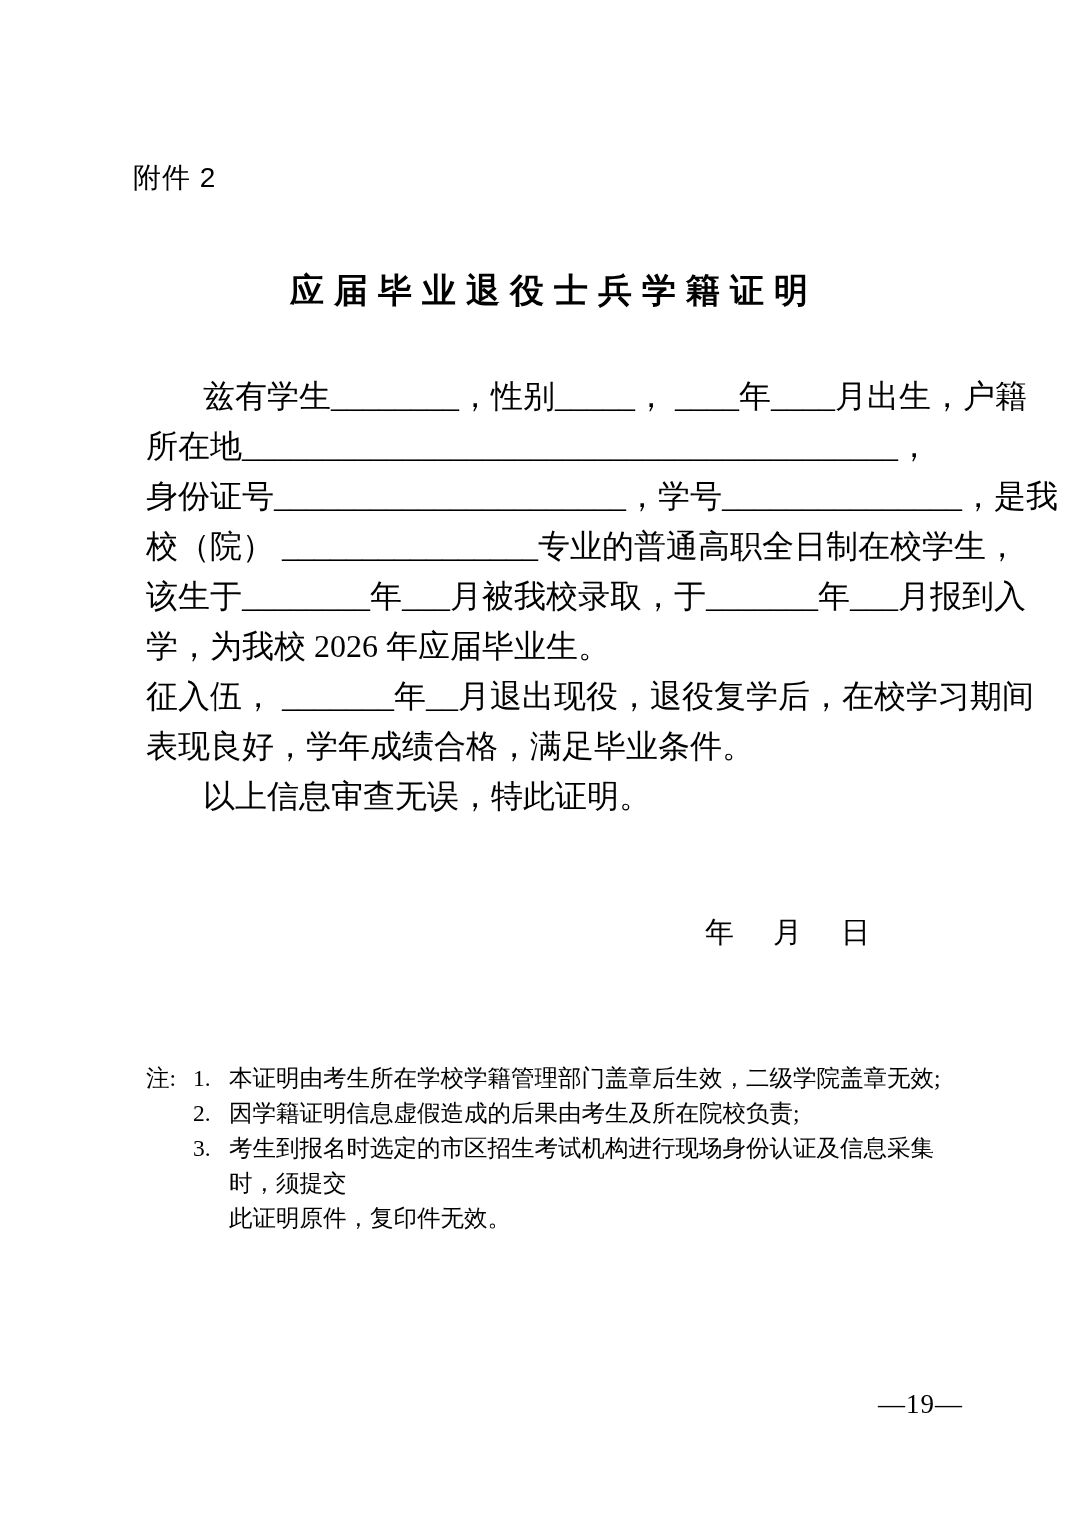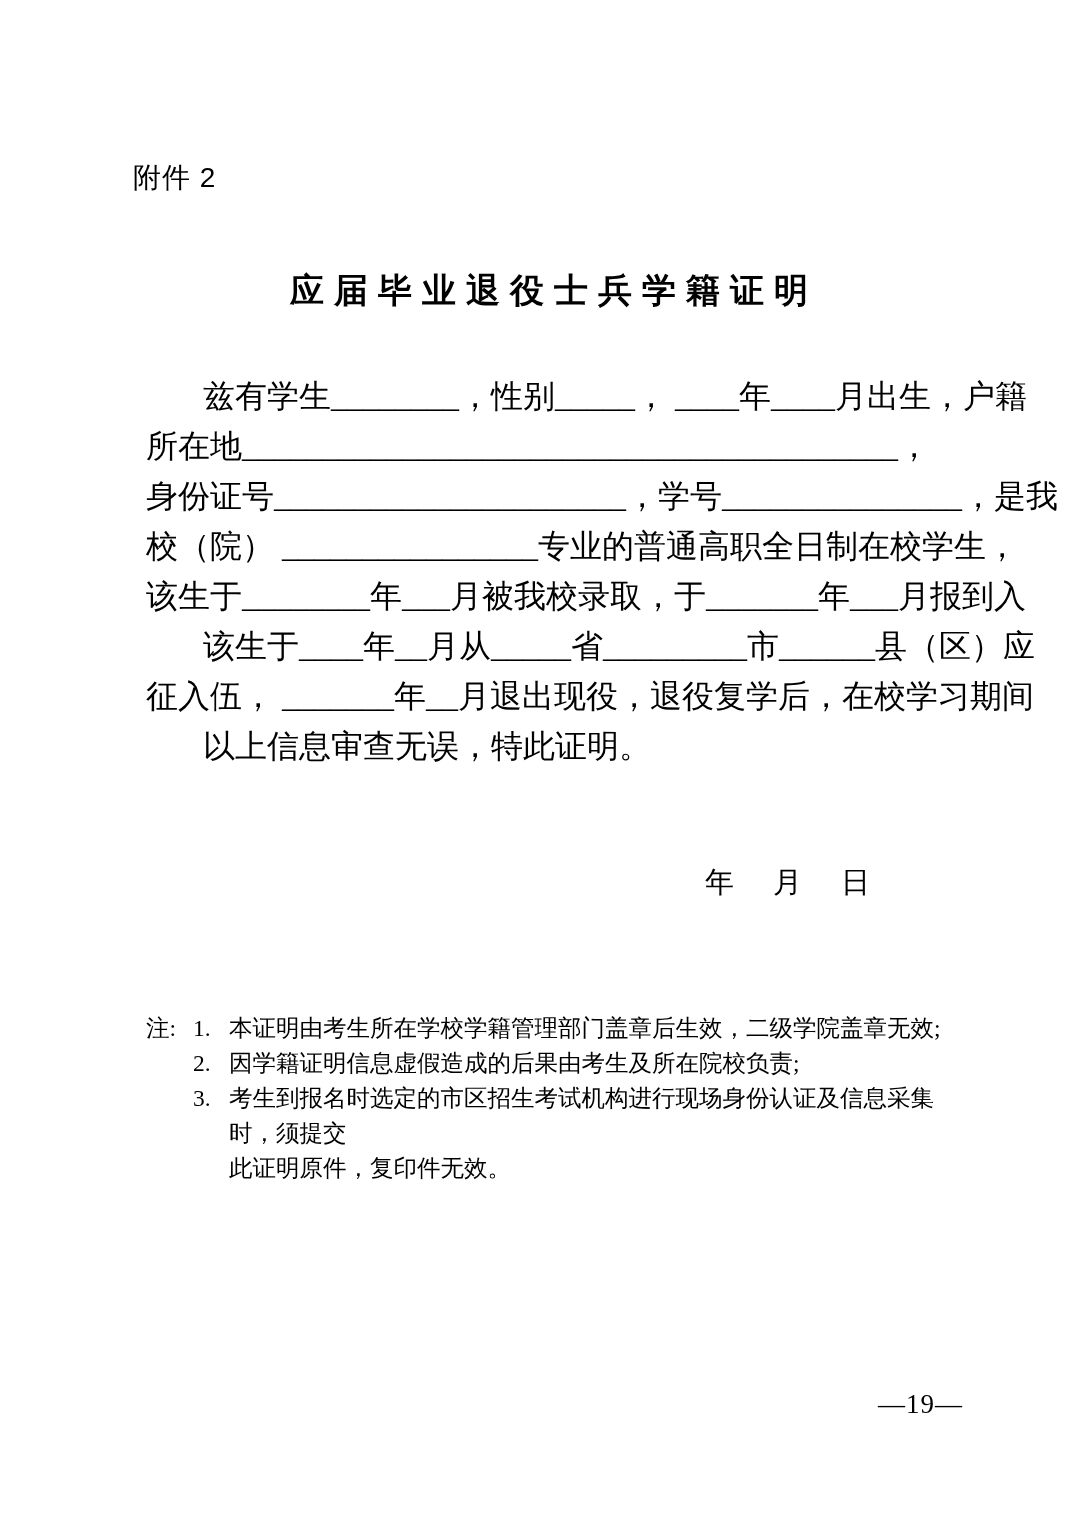--- a/index.html
+++ b/index.html
@@ -112,22 +112,23 @@
   <div class="attachment">附件 2</div>
 
   <h1 class="title">应届毕业退役士兵学籍证明</h1>
 
   <div class="body-text">
     <div class="bline indent">兹有学生________，性别_____， ____年____月出生，户籍</div>
     <div class="bline">所在地_________________________________________，</div>
     <div class="bline">身份证号______________________，学号_______________，是我</div>
     <div class="bline">校（院） ________________专业的普通高职全日制在校学生，</div>
     <div class="bline">该生于________年___月被我校录取，于_______年___月报到入</div>
-    <div class="bline indent">该生于____年__月从_____省_________市______县（区）应</div>
+    <div class="bline">学，为我校 2026 年应届毕业生。</div>
     <div class="bline">征入伍， _______年__月退出现役，退役复学后，在校学习期间</div>
+    <div class="bline">表现良好，学年成绩合格，满足毕业条件。</div>
     <div class="bline indent">以上信息审查无误，特此证明。</div>
   </div>
 
   <div class="signature">
     <div class="sig-date">
       <span>年</span>
       <span>月</span>
       <span>日</span>
     </div>
   </div>

